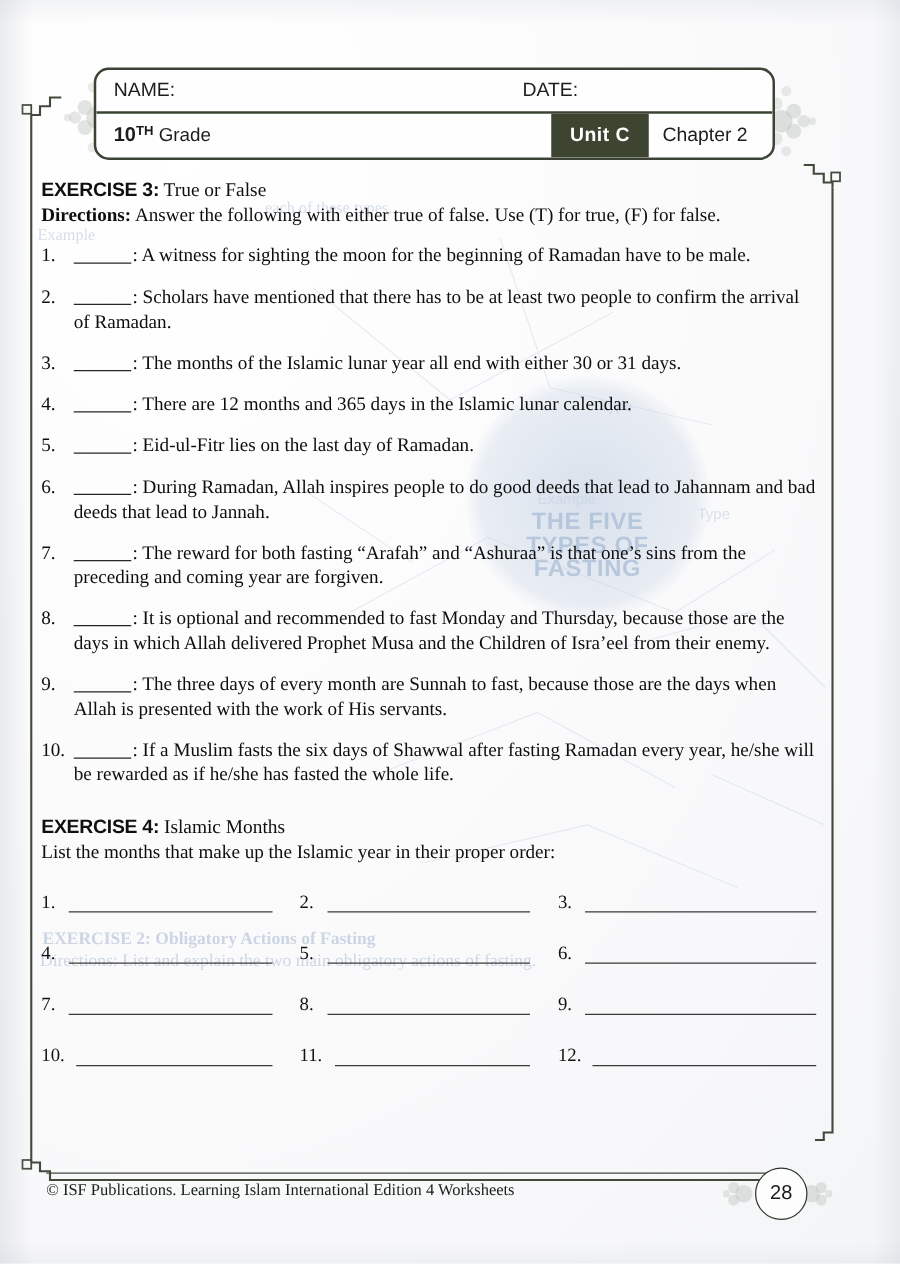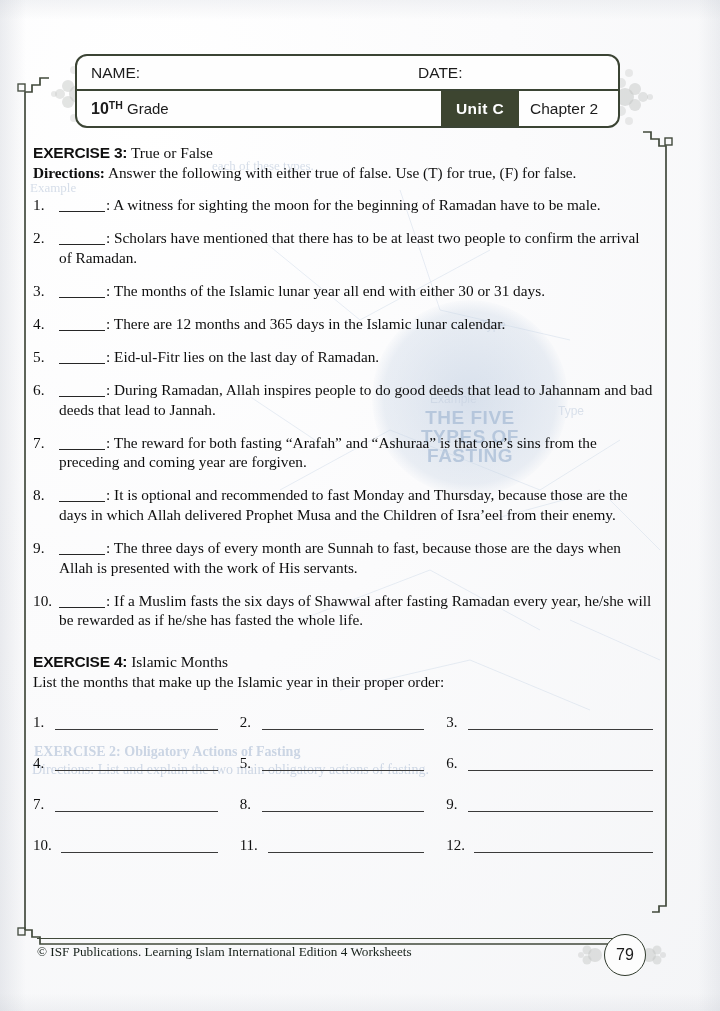--- a/index.html
+++ b/index.html
@@ -531,16 +531,16 @@
       </g>
     </svg>
     <svg class="pn-orn" style="left:50px;" viewBox="0 0 26 26">
       <g fill="#9a9e9a">
         <circle cx="9" cy="13" r="7" opacity=".5"></circle>
         <circle cx="17" cy="8" r="4.5" opacity=".45"></circle>
         <circle cx="17" cy="18" r="4.5" opacity=".45"></circle>
         <circle cx="23" cy="13" r="3" opacity=".4"></circle>
       </g>
     </svg>
-    <div id="page-num">79</div>
+    <div id="page-num">28</div>
   </div>
 
 </div>
 
 </body></html>

